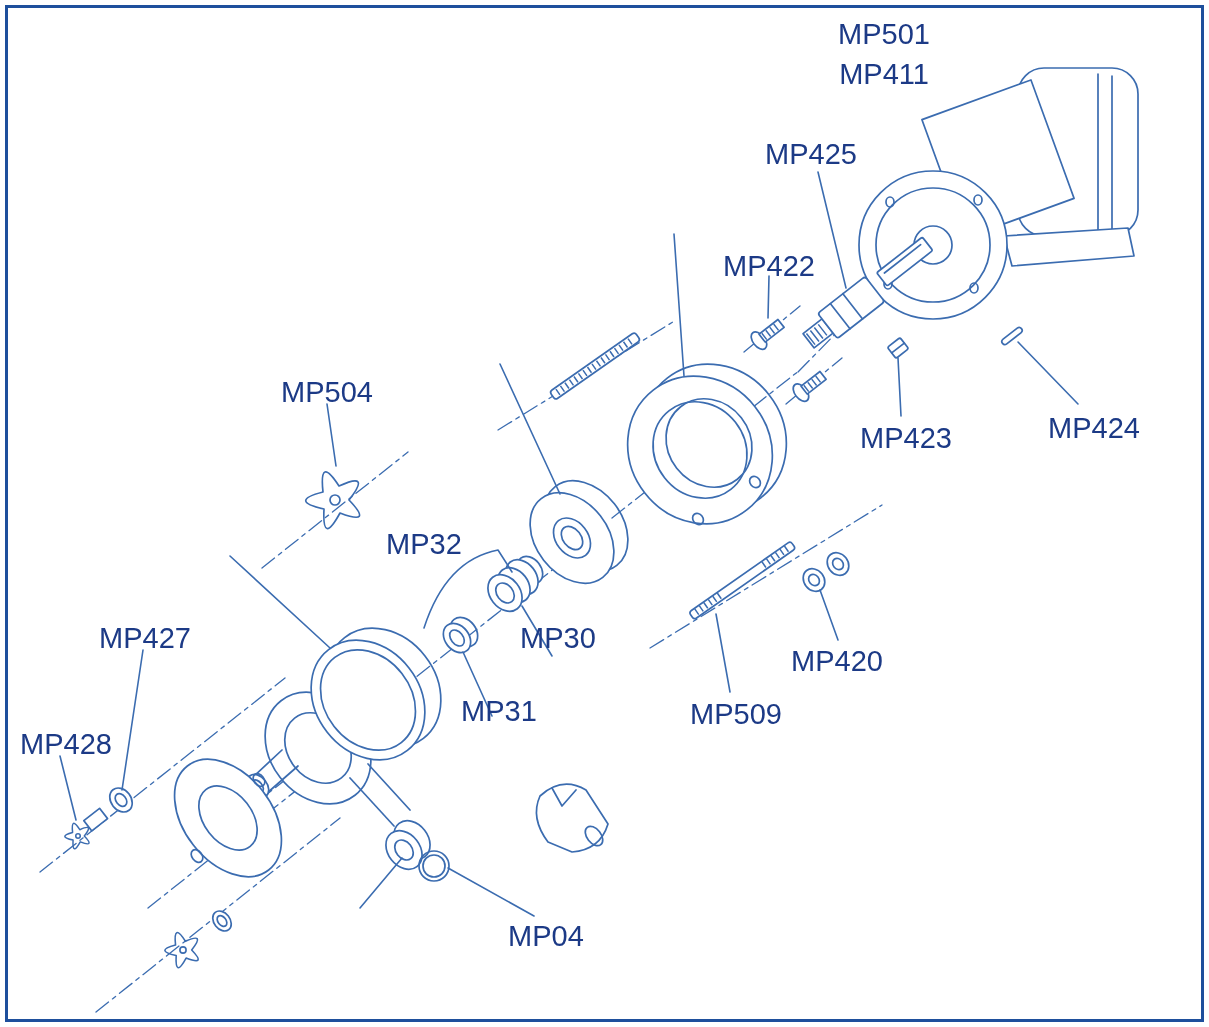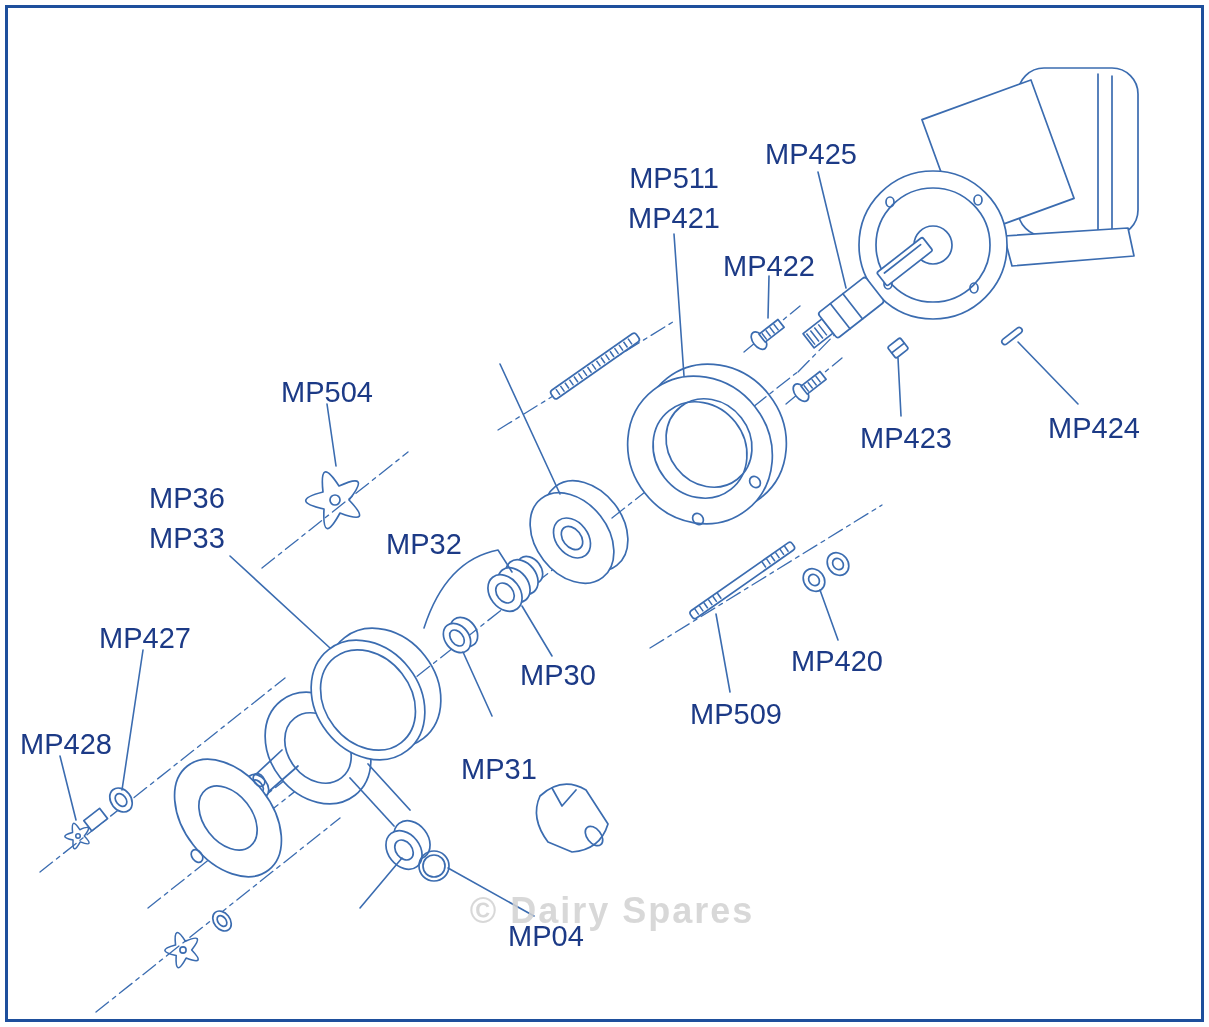--- a/index.html
+++ b/index.html
@@ -226,32 +226,29 @@
       <line class="leader" x1="552" y1="656" x2="522" y2="606"></line>
       <line class="leader" x1="492" y1="716" x2="463" y2="652"></line>
       <line class="leader" x1="60" y1="756" x2="76" y2="820"></line>
       <line class="leader" x1="838" y1="640" x2="820" y2="590"></line>
       <line class="leader" x1="730" y1="692" x2="716" y2="614"></line>
       <line class="leader" x1="360" y1="908" x2="402" y2="858"></line>
       <line class="leader" x1="534" y1="916" x2="448" y2="868"></line>
     </g>
   </svg>
 
+  <div class="part-label" style="left:884px;top:14px">MP501
+MP411</div>
   <div class="part-label" style="left:811px;top:134px">MP425</div>
-  <div class="part-label" style="left:674px;top:158px">MP511
-MP421</div>
   <div class="part-label" style="left:769px;top:246px">MP422</div>
   <div class="part-label" style="left:327px;top:372px">MP504</div>
   <div class="part-label" style="left:906px;top:418px">MP423</div>
   <div class="part-label" style="left:1094px;top:408px">MP424</div>
-  <div class="part-label" style="left:187px;top:478px">MP36
-MP33</div>
   <div class="part-label" style="left:424px;top:524px">MP32</div>
   <div class="part-label" style="left:145px;top:618px">MP427</div>
-  <div class="part-label" style="left:558px;top:655px">MP30</div>
-  <div class="part-label" style="left:499px;top:749px">MP31</div>
+  <div class="part-label" style="left:558px;top:618px">MP30</div>
+  <div class="part-label" style="left:499px;top:691px">MP31</div>
   <div class="part-label" style="left:66px;top:724px">MP428</div>
   <div class="part-label" style="left:837px;top:641px">MP420</div>
   <div class="part-label" style="left:736px;top:694px">MP509</div>
   <div class="part-label" style="left:546px;top:916px">MP04</div>
 
-  <div class="watermark" style="left:612px;top:890px">© Dairy Spares</div>
 </div>
 
 </body></html>

